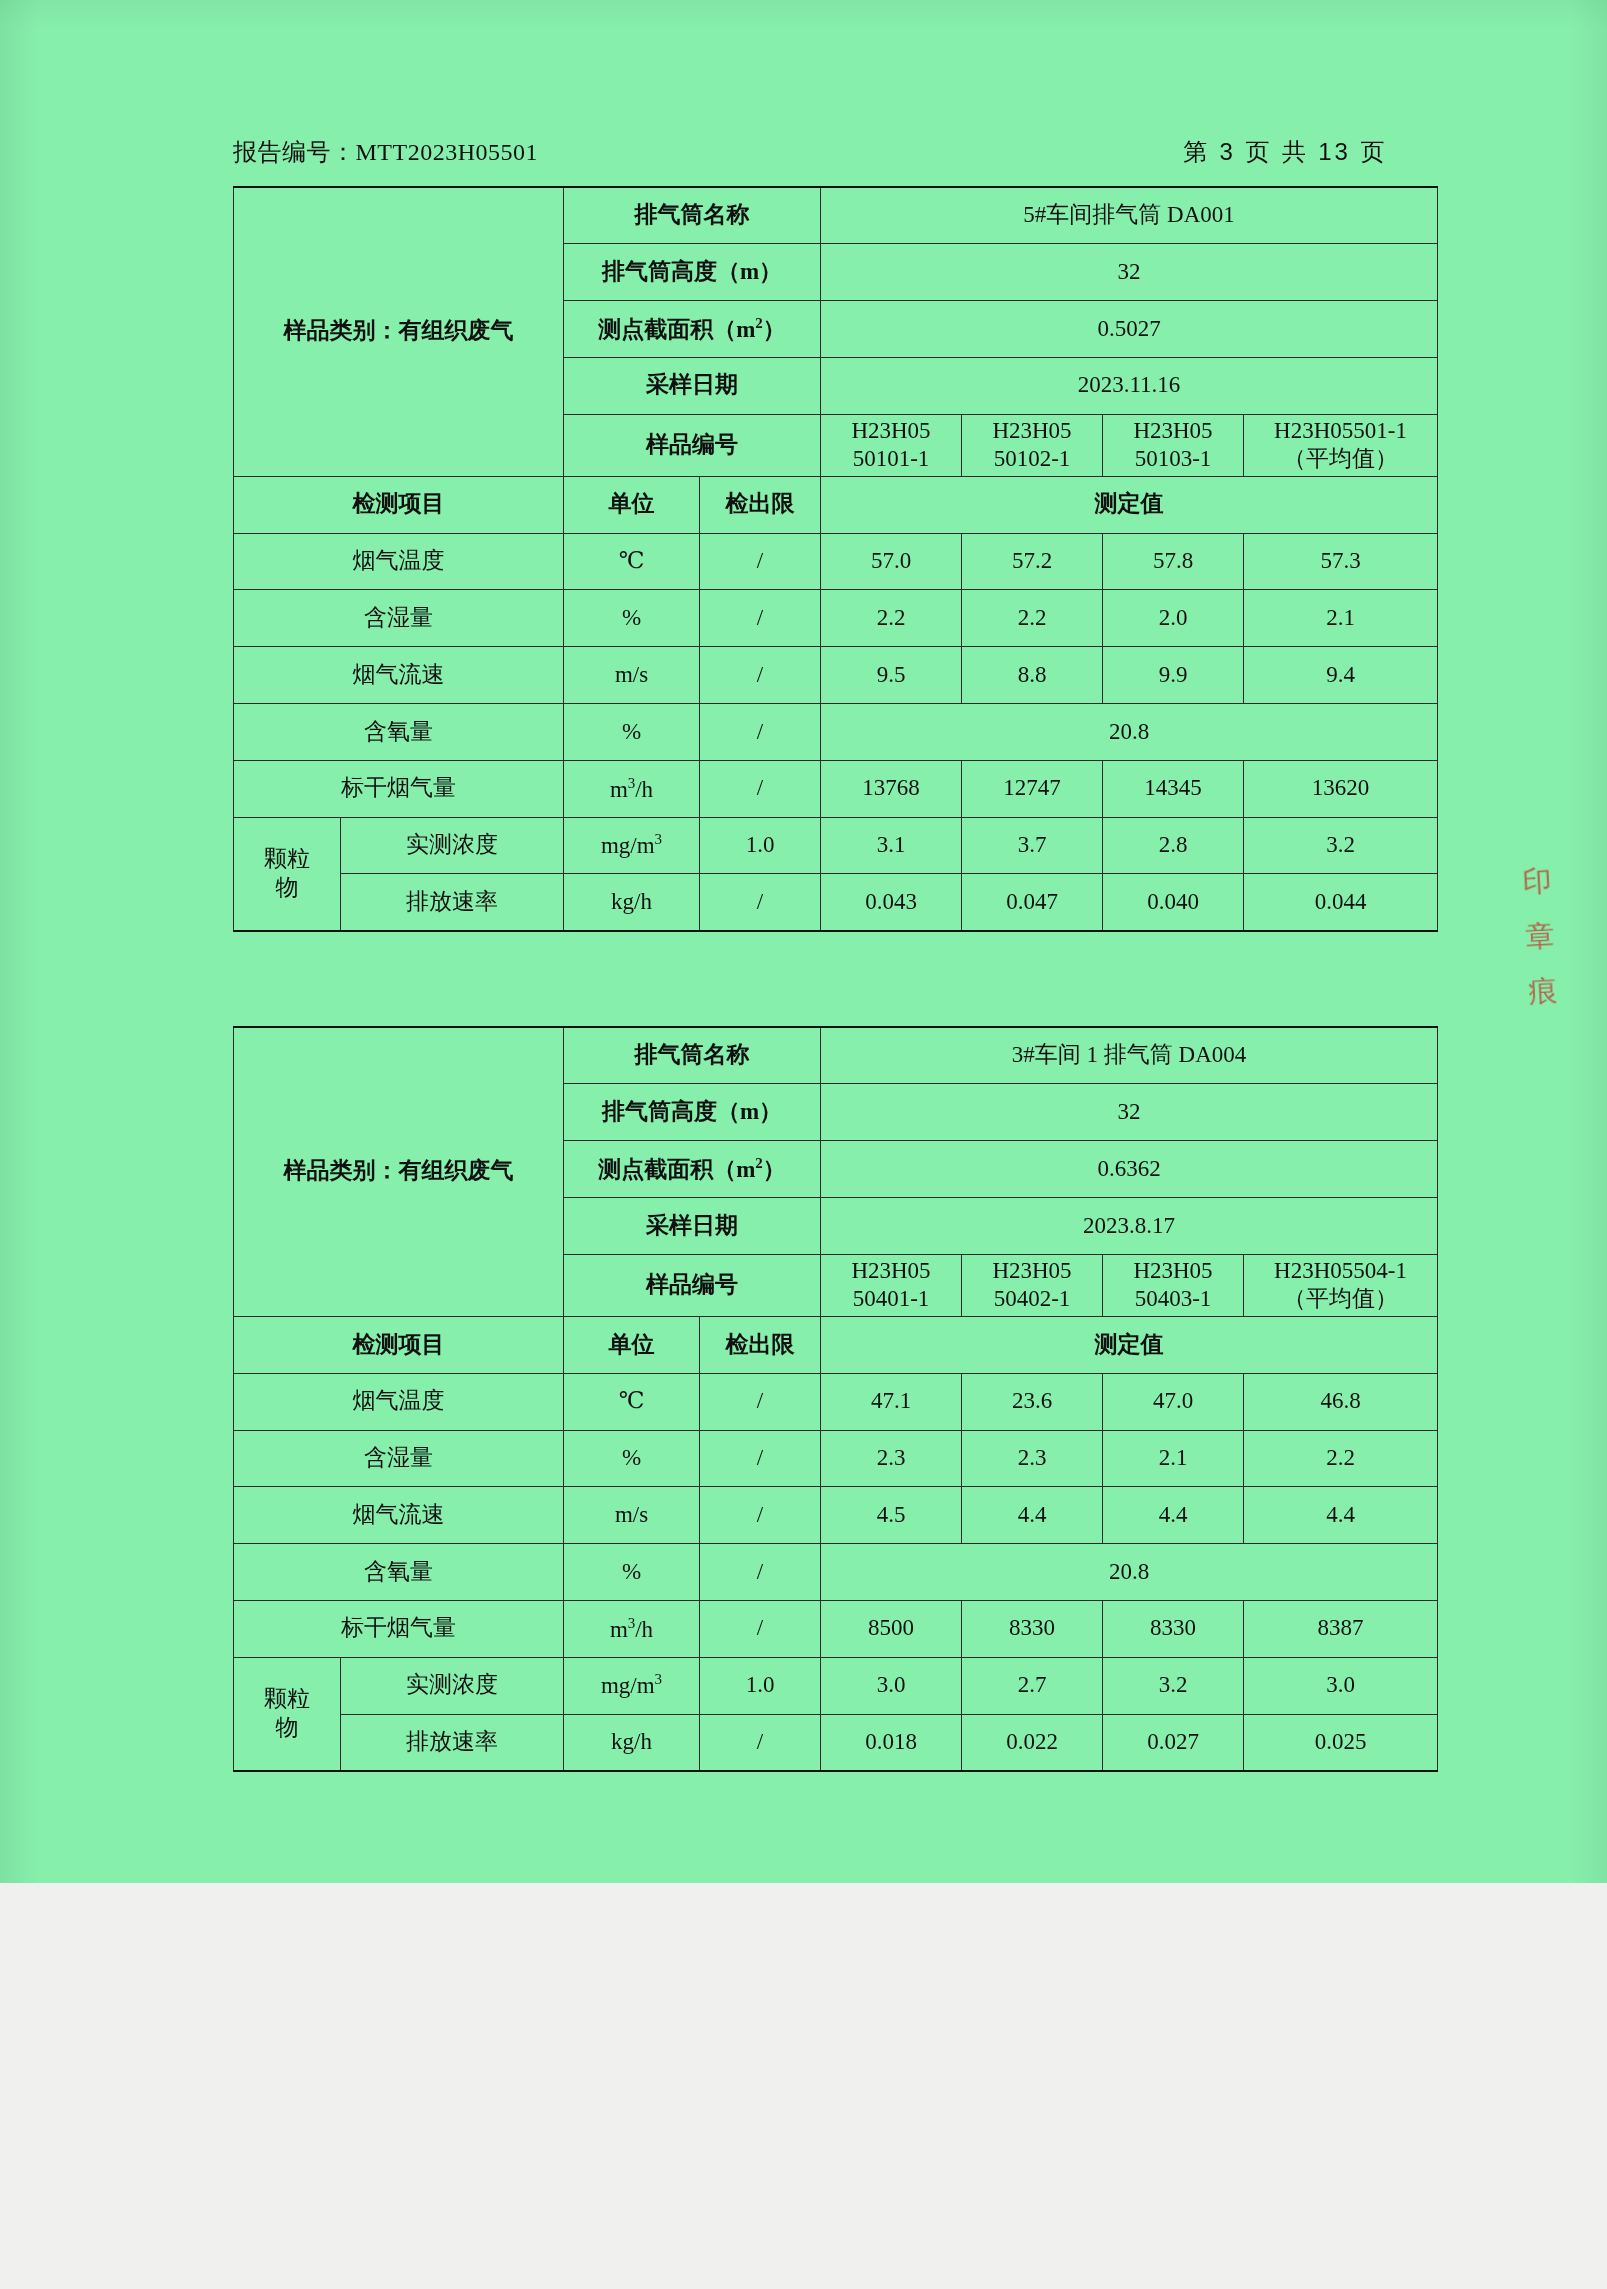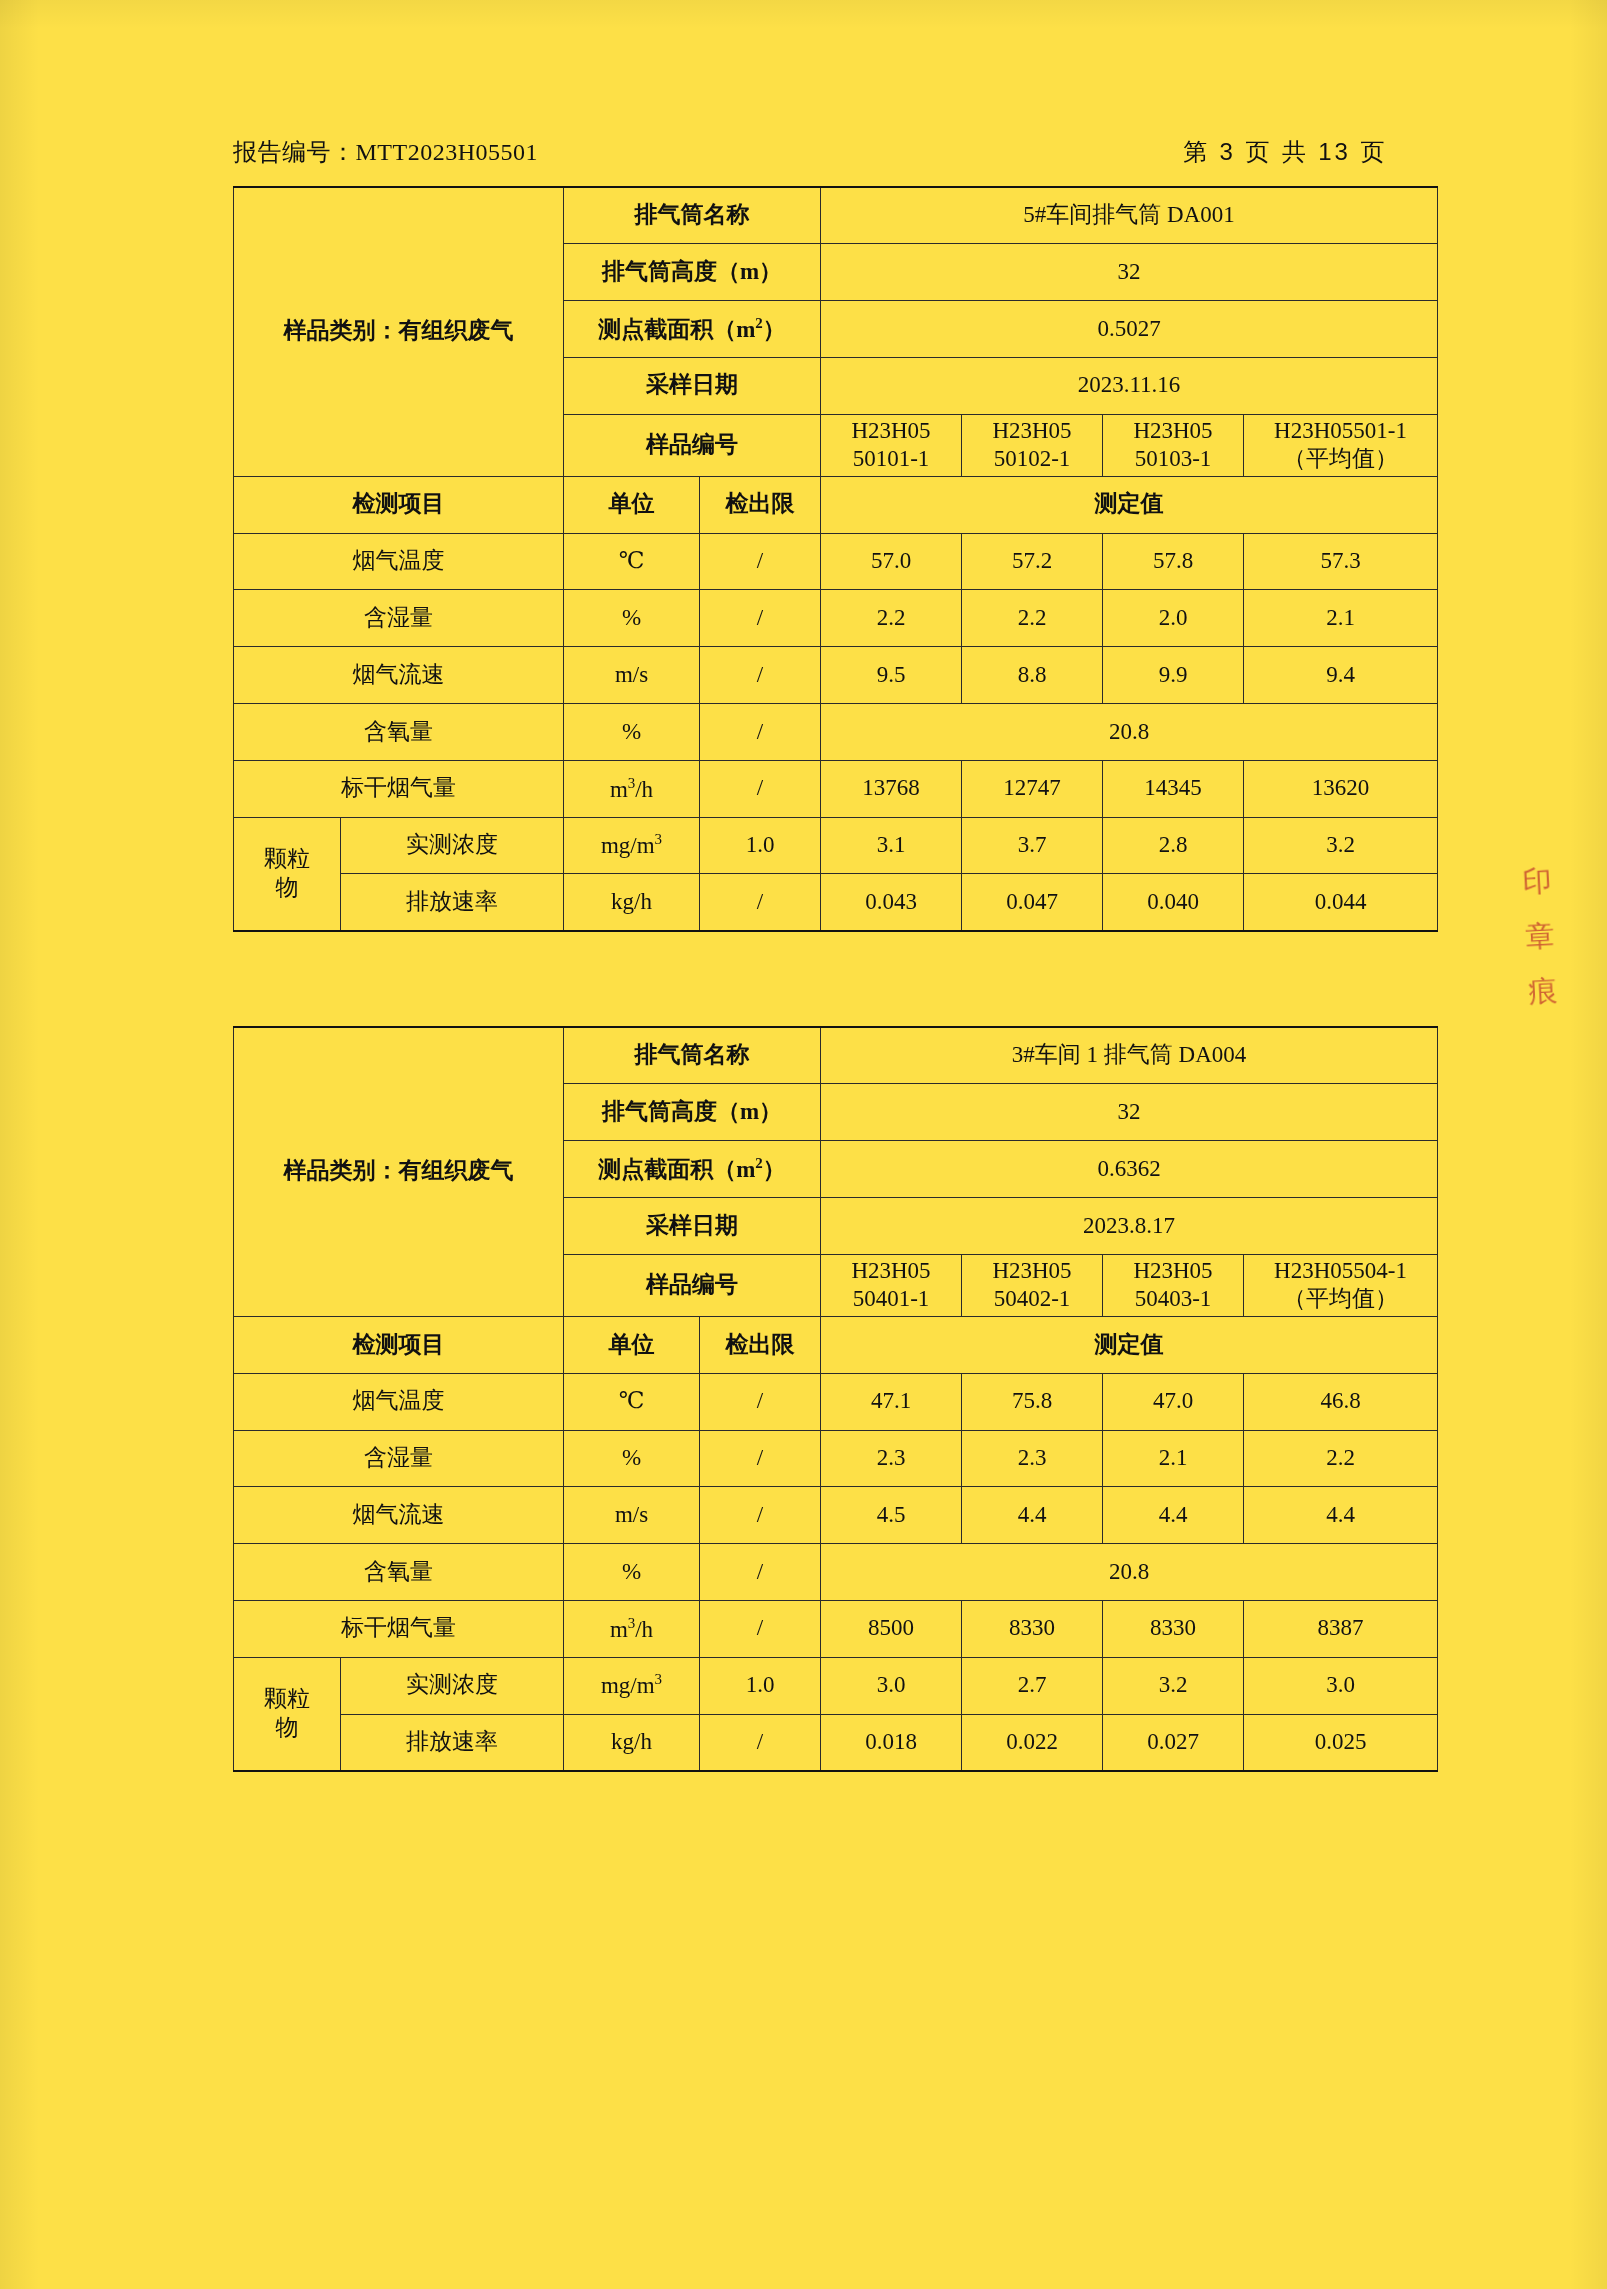--- a/index.html
+++ b/index.html
@@ -3,23 +3,23 @@
 <meta charset="utf-8">
 <style>
   html, body {
     margin: 0;
     padding: 0;
     background: #f0f0ee;
   }
   .page {
     position: relative;
     width: 1608px;
-    height: 2289px;
+    height: 1883px;
     margin: 0 auto;
-    background: #fde047;
+    background: #86efac;
     font-family: "Liberation Serif", "DejaVu Serif", serif;
     color: #111;
     overflow: hidden;
     box-sizing: border-box;
   }
   
   .page::before {
     content: "";
     position: absolute;
     inset: 0;
@@ -278,21 +278,21 @@
               <td colspan="2" class="bold">检测项目</td>
               <td class="bold">单位</td>
               <td class="bold">检出限</td>
               <td colspan="4" class="bold">测定值</td>
             </tr>
             <tr>
               <td colspan="2">烟气温度</td>
               <td>℃</td>
               <td>/</td>
               <td>47.1</td>
-              <td>75.8</td>
+              <td>23.6</td>
               <td>47.0</td>
               <td>46.8</td>
             </tr>
             <tr>
               <td colspan="2">含湿量</td>
               <td>%</td>
               <td>/</td>
               <td>2.3</td>
               <td>2.3</td>
               <td>2.1</td>

